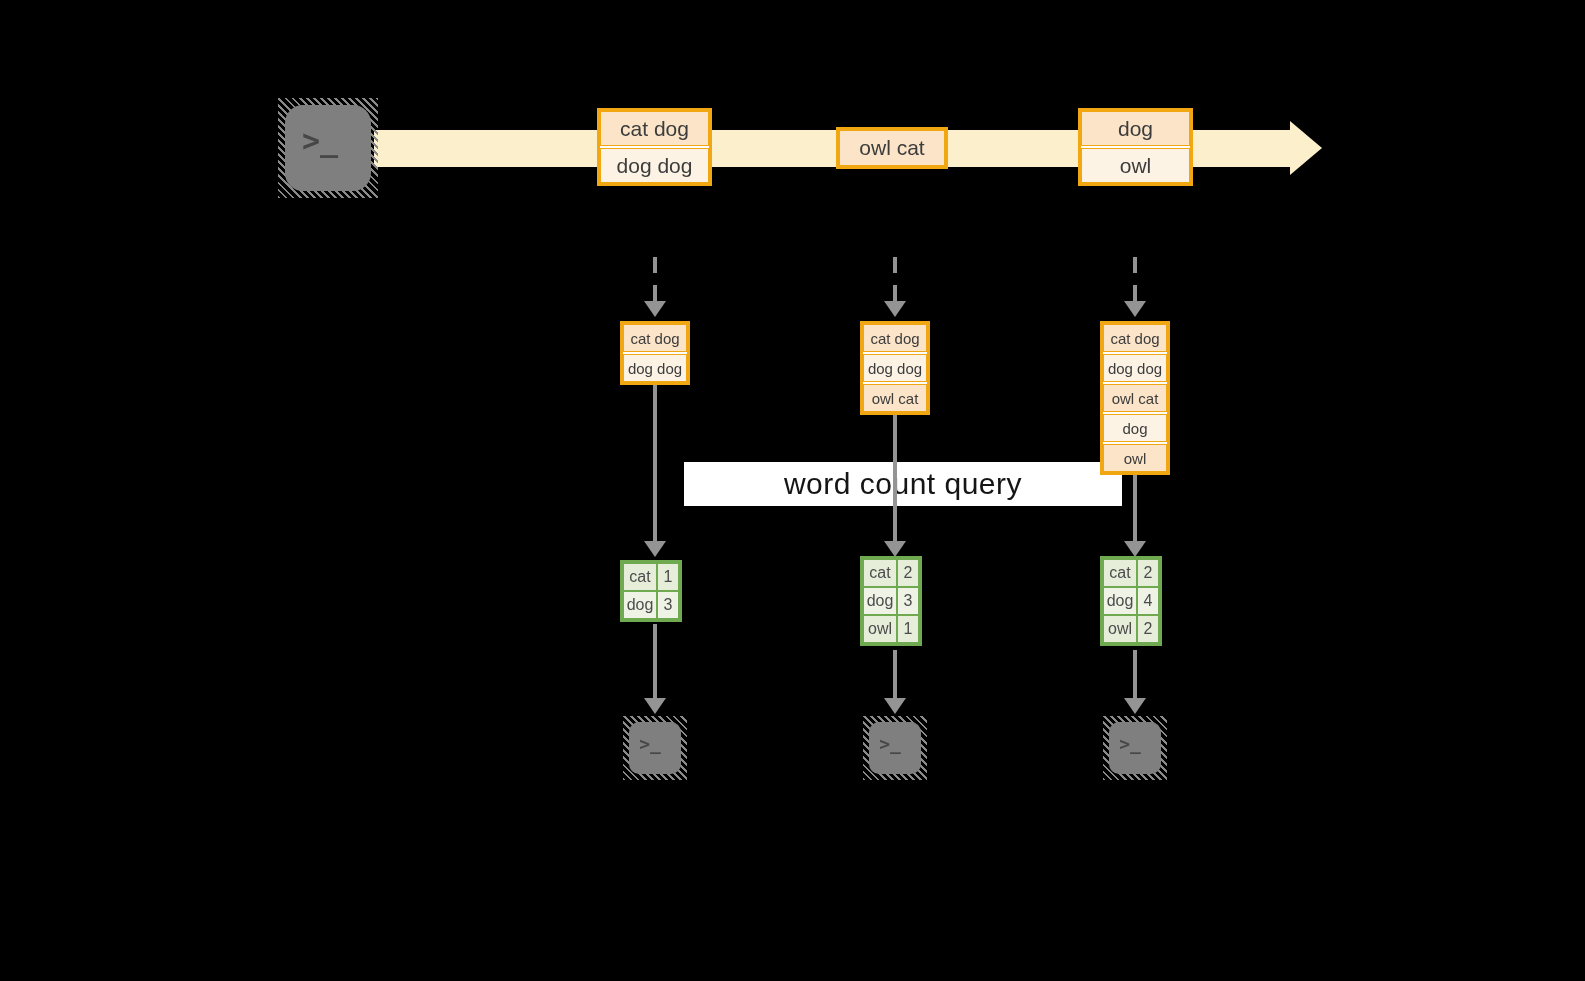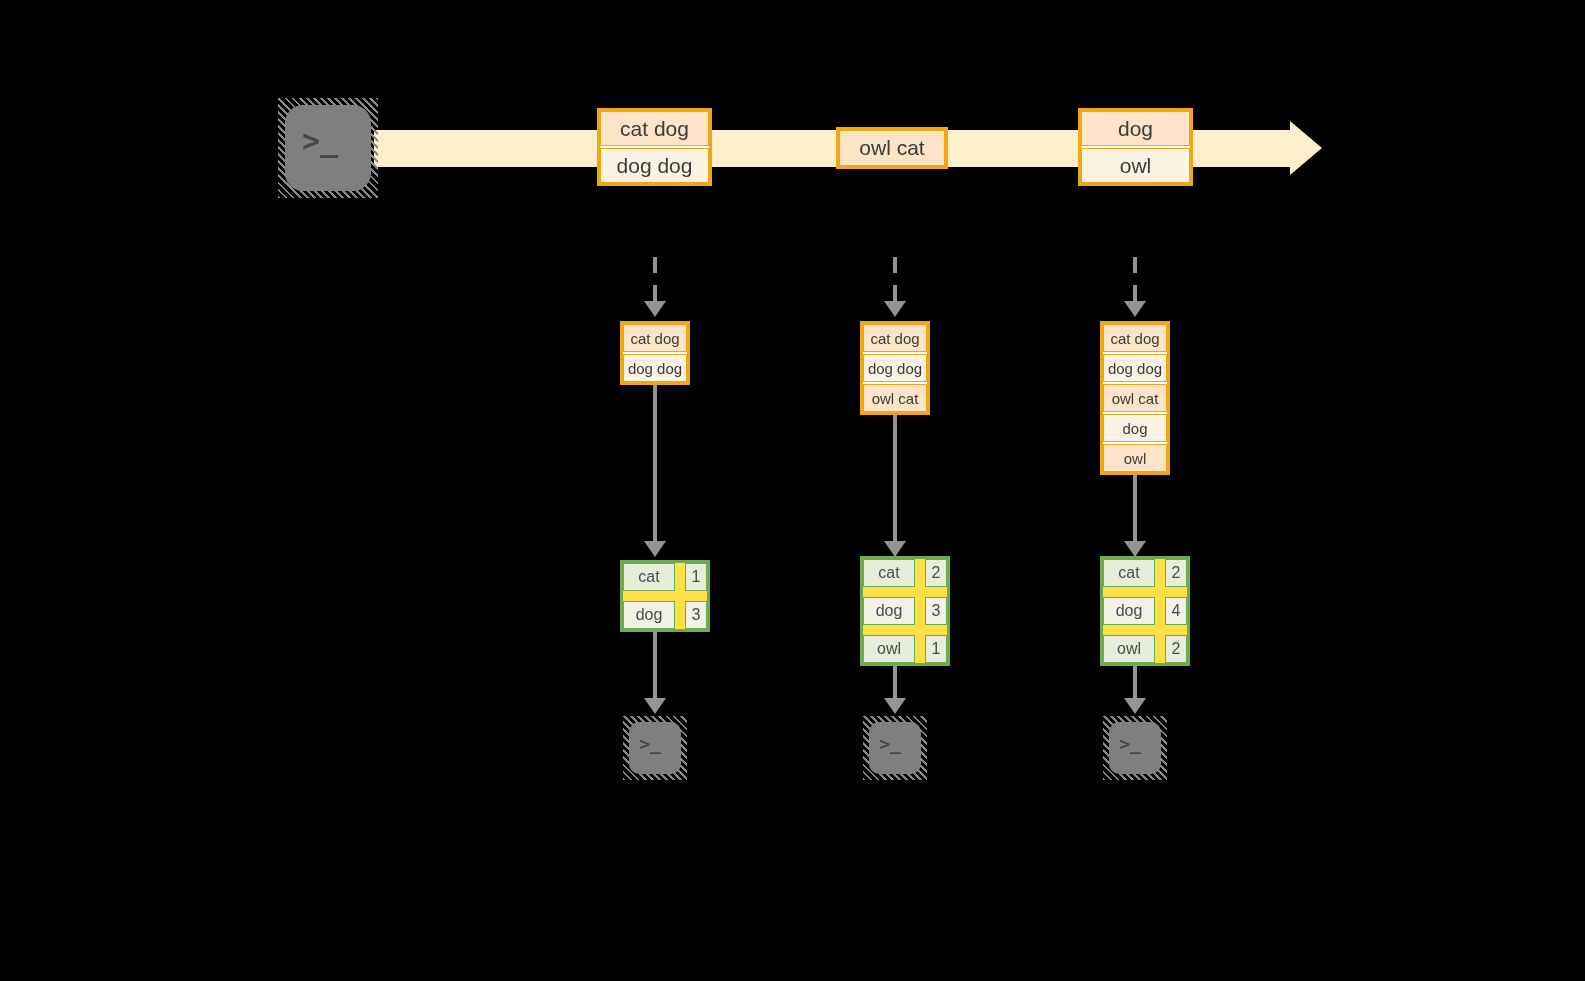--- a/index.html
+++ b/index.html
@@ -58,35 +58,38 @@
   .ahead{position:absolute;width:0;height:0;
          border-left:11px solid transparent;border-right:11px solid transparent;
          border-top:16px solid var(--arrow)}
 
   
   .wband{position:absolute;left:684px;top:462px;width:438px;height:44px;background:#fff;
          display:flex;align-items:center;justify-content:center}
   .wband span{font-size:30px;color:#151515;letter-spacing:0.5px}
 
   
-  .gtable{position:absolute;width:90px;background:#fde047;border:3px solid var(--green);
-          display:grid;grid-template-columns:1fr 22px;grid-auto-rows:28px;gap:10px}
+  .gtable{position:absolute;width:62px;background:#84cc16;border:3px solid var(--green);
+          display:grid;grid-template-columns:1fr 22px;grid-auto-rows:28px;gap:0}
   .gcell{border:1px solid var(--green);display:flex;align-items:center;justify-content:center;
          font-size:16px;color:#4c4c4c}
   .gcell.dark{background:var(--gcell-dark)}
   .gcell.light{background:var(--gcell-light)}
 </style>
 </head>
 <body>
 
 <div class="canvas">
 
   <div class="hband"></div>
   <div class="hhead"></div>
 
+  <div class="wband">
+    <span>word count query</span>
+  </div>
 
   <div class="varrow dashed" style="left:653px;top:257px;height:44px"></div>
   <div class="ahead" style="left:644px;top:301px"></div>
   <div class="varrow dashed" style="left:893px;top:257px;height:44px"></div>
   <div class="ahead" style="left:884px;top:301px"></div>
   <div class="varrow dashed" style="left:1133px;top:257px;height:44px"></div>
   <div class="ahead" style="left:1124px;top:301px"></div>
 
   <div class="varrow" style="left:653px;top:385px;height:156px"></div>
   <div class="ahead" style="left:644px;top:541px"></div>

